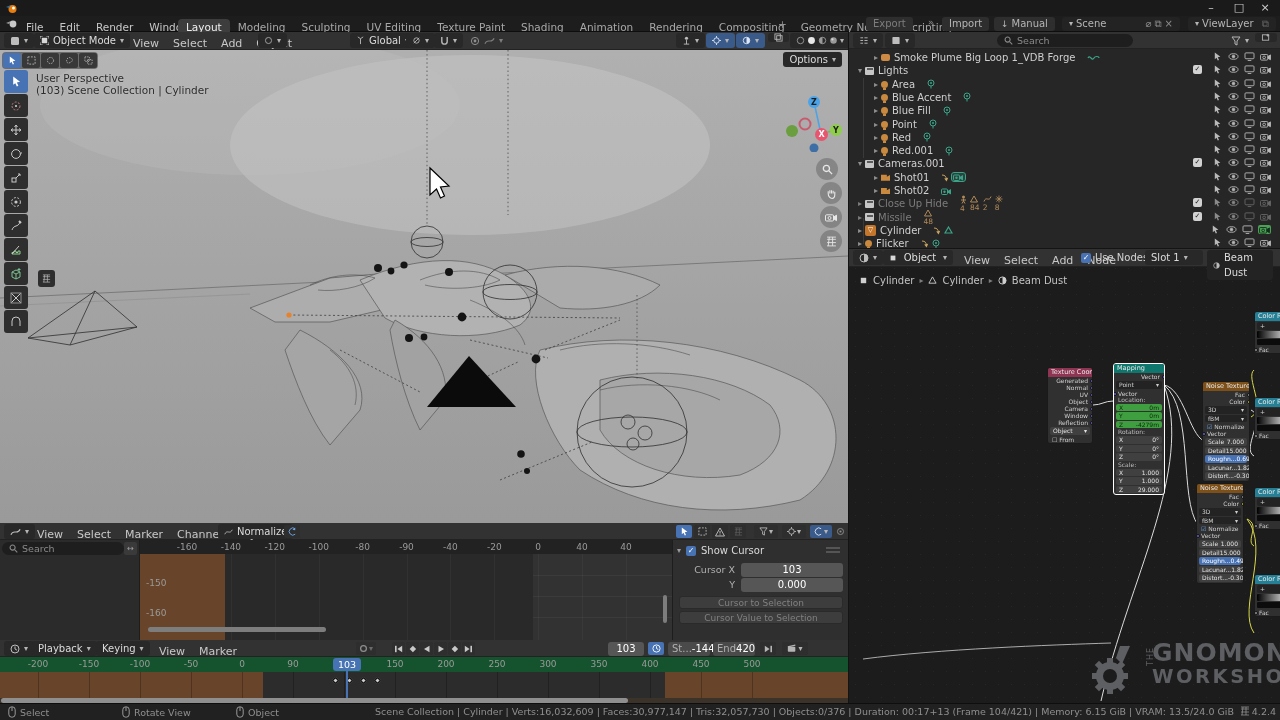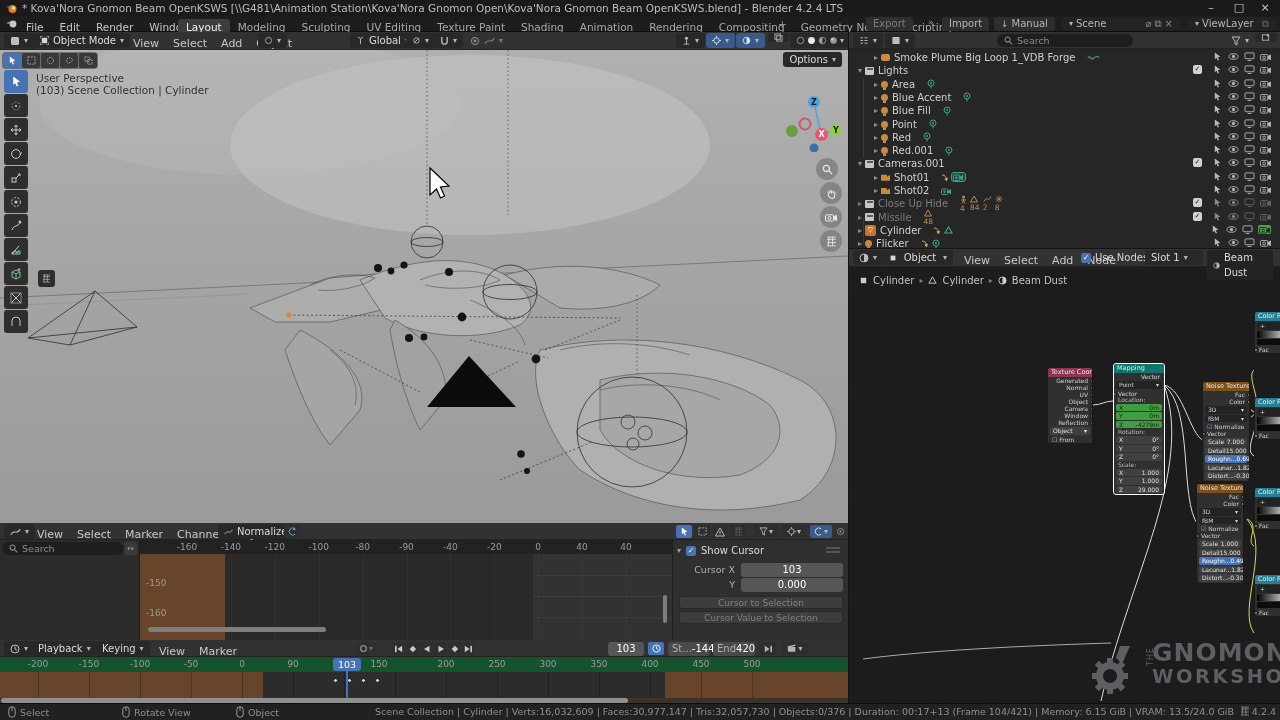--- a/index.html
+++ b/index.html
@@ -182,21 +182,20 @@
       </symbol>
   </defs>
 </svg>
 
 <div class="abs" id="titlebar">
   <svg class="abs" style="left:6px;top:3px" width="11" height="11" viewBox="0 0 11 11">
       <circle cx="6.5" cy="6" r="4" fill="#e87d0d"></circle>
       <circle cx="7.5" cy="5" r="1.5" fill="#fff"></circle>
       <path d="M0,4 L5,2 L3,5 Z" fill="#2f6f9f"></path>
     </svg>
-  <span class="t">* Kova'Nora Gnomon Beam OpenKSWS [\\G481\Animation Station\Kova'Nora Gnomon Open\Kova'Nora Gnomon Beam OpenKSWS.blend] - Blender 4.2.4 LTS</span>
   <span class="winbtn" style="right:56px">–</span>
   <span class="winbtn" style="right:28px">□</span>
   <span class="winbtn" style="right:2px">×</span>
 </div>
 
 <div class="abs" id="topbar">
   <svg class="abs" style="left:6px;top:3px" width="12" height="10" viewBox="0 0 12 10">
       <circle cx="7" cy="5" r="3.4" fill="#c8c8c8"></circle>
       <path d="M0,4 L5,2 L3,5 Z" fill="#9a9a9a"></path>
     </svg>
@@ -1492,21 +1491,21 @@
       </span>
   </div>
 
   <div class="abs" style="left:0;top:17px;width:848px;height:15px;background:#14532d">
       <span class="rl" style="left: 38px;">-200</span>
       <span class="rl" style="left: 89px;">-150</span>
       <span class="rl" style="left: 140px;">-100</span>
       <span class="rl" style="left: 191px;">-50</span>
       <span class="rl" style="left: 242px;">0</span>
       <span class="rl" style="left: 293px;">90</span>
-      <span class="rl" style="left: 379px;">150</span>
+      <span class="rl" style="left: 395px;">150</span>
       <span class="rl" style="left: 446px;">200</span>
       <span class="rl" style="left: 497px;">250</span>
       <span class="rl" style="left: 548px;">300</span>
       <span class="rl" style="left: 599px;">350</span>
       <span class="rl" style="left: 650px;">400</span>
       <span class="rl" style="left: 701px;">450</span>
       <span class="rl" style="left: 752px;">500</span>
     </div>
   <div class="abs" style="left:0;top:32px;width:848px;height:26px;background:#2c2c2c" id="tl-tracks">
     <span class="abs" style="left:2px;top:3px;color:#8f8f8f;font-size:8px">▸</span>

